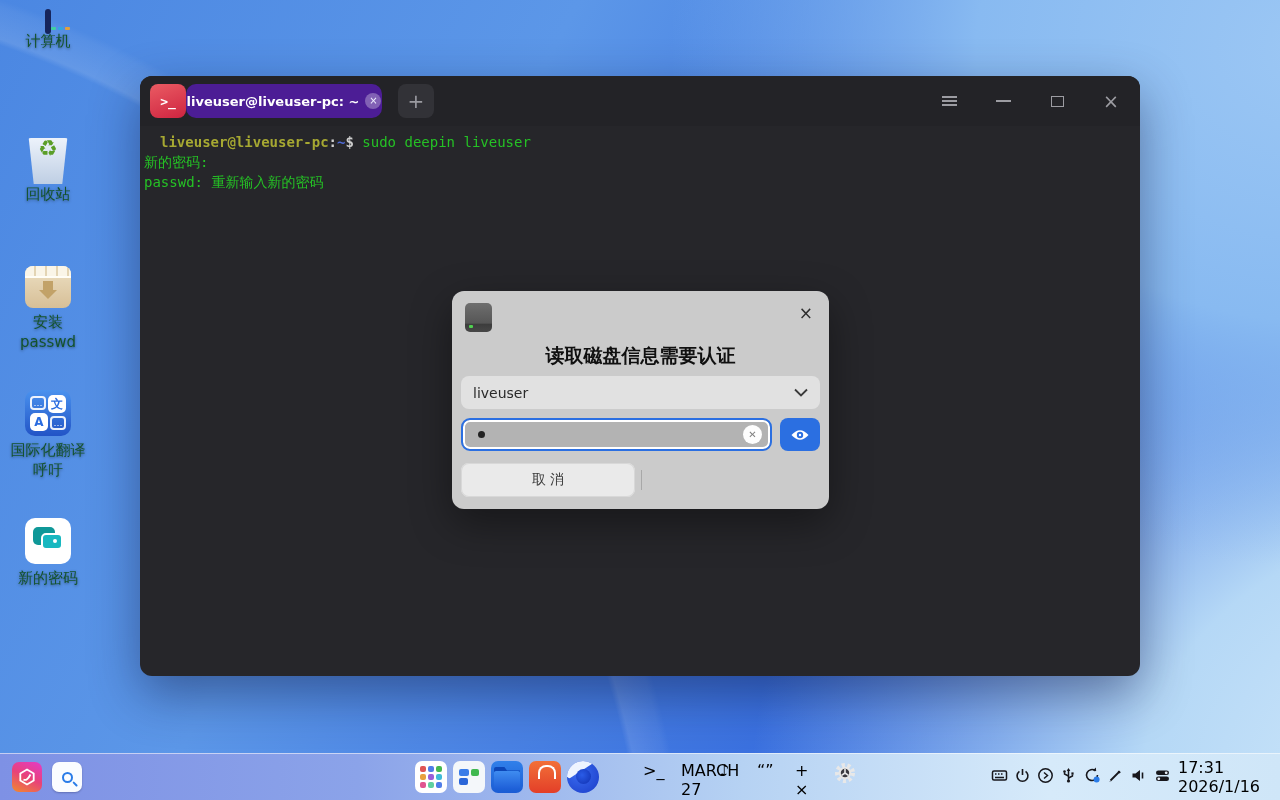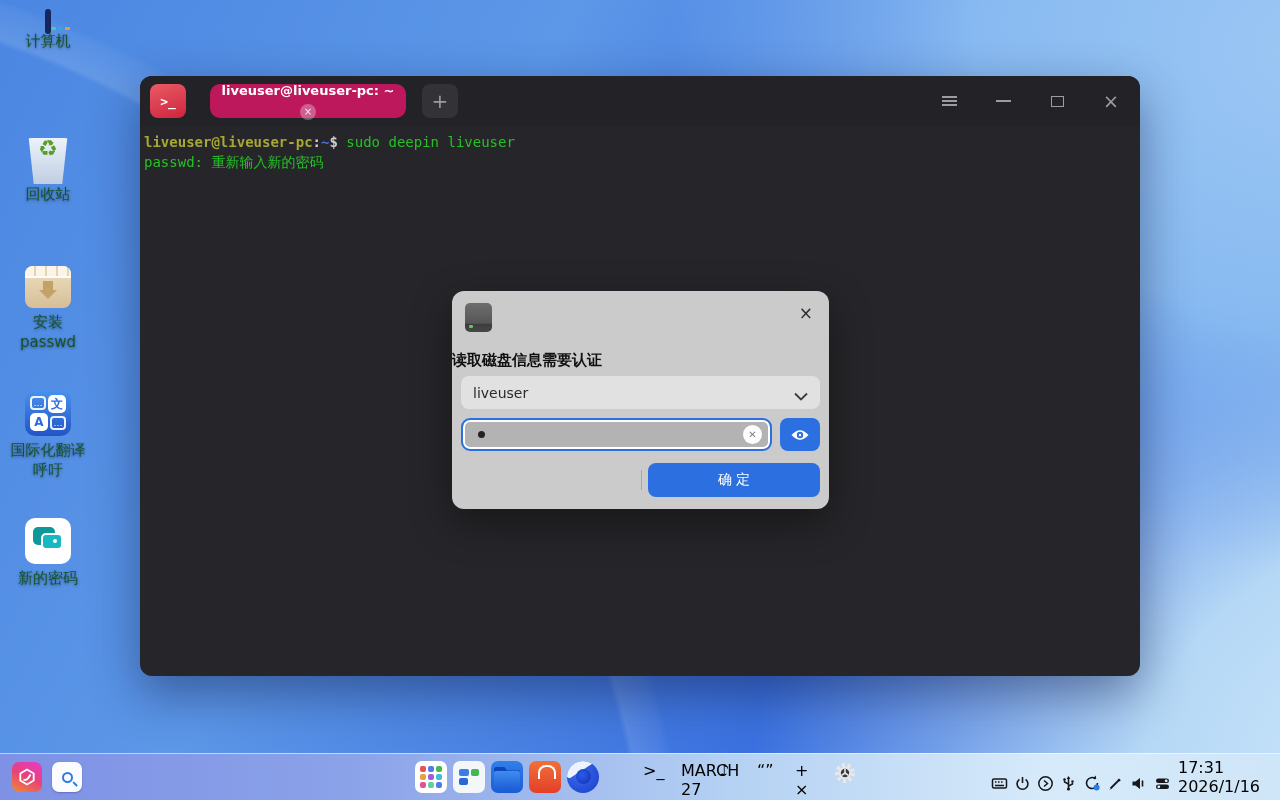--- a/index.html
+++ b/index.html
@@ -57,51 +57,51 @@
   .homebox .b2 i { position:absolute; right:4px; top:4px; width:4px; height:4px; border-radius:50%; background:#fff; }
 
   
   .term { position:absolute; left:140px; top:76px; width:1000px; height:600px; border-radius:12px;
     background:#26262a; box-shadow:0 18px 50px rgba(10,20,60,.45); }
   .term-bar { height:50px; display:flex; align-items:center; padding:0 20px 0 10px; background:#232327;
     border-radius:12px 12px 0 0; }
   .term-appicon { width:36px; height:34px; border-radius:8px; background:linear-gradient(160deg,#ea5b63,#ce2440);
     color:#fff; font-family:"DejaVu Sans Mono",monospace; font-weight:bold; font-size:13px;
     display:flex; align-items:center; justify-content:center; }
-  .term-tab { margin-left:24px; width:196px; height:34px; border-radius:10px; background:#be185d;
-    display:flex; align-items:center; justify-content:center; gap:6px; color:#fff; font-size:13px; font-weight:bold;flex-direction:column; }
+  .term-tab { margin-left:0; width:196px; height:34px; border-radius:10px; background:#4c1d95;
+    display:flex; align-items:center; justify-content:center; gap:6px; color:#fff; font-size:13px; font-weight:bold; }
   .term-tab .tclose { width:16px; height:16px; border-radius:50%; background:rgba(255,255,255,.3);
     color:#eef; font-size:10px; line-height:16px; text-align:center; font-weight:normal; }
   .term-newtab { margin-left:16px; width:36px; height:34px; border-radius:8px; background:#323237;
     color:#9a9aa0; font-size:20px; display:flex; align-items:center; justify-content:center; }
   .term-wc { margin-left:auto; display:flex; align-items:center; gap:36px; }
   .wc { width:18px; height:18px; position:relative; display:flex; align-items:center; justify-content:center; color:#9c9ca2; }
   .wc-menu i { display:block; width:15px; height:1.6px; background:#9c9ca2; margin:2.4px 0; }
   .wc-min i { display:block; width:15px; height:1.8px; background:#9c9ca2; }
   .wc-max i { display:block; width:13px; height:11px; border:1.8px solid #9c9ca2; }
   .wc-close { font-size:19px; line-height:1; }
 
   .term-body { padding:6px 4px; font-family:"DejaVu Sans Mono","Liberation Mono",monospace;
     font-size:14px; line-height:20px; color:#d6d6d6; }
-  .t-user { color:#a6a832; font-weight:bold; }
+  .t-user { color:#a6a832; font-weight:bold;margin-left:16px; }
   .t-w { color:#cfcfcf; font-weight:bold; }
   .t-path { color:#4f6bd8; font-weight:bold; }
   .t-green { color:#25c125; }
   .t-cursor { display:inline-block; width:9px; height:16px; border:1.5px solid #25c125; vertical-align:-3px; margin-left:9px; }
 
   
   .dlg { position:absolute; left:452px; top:291px; width:377px; height:218px; border-radius:12px;
     background:#cbcbcb; box-shadow:0 14px 40px rgba(0,0,0,.4); }
   .dlg-disk { position:absolute; left:13px; top:12px; width:27px; height:29px; border-radius:5px;
     background:linear-gradient(180deg,#6e6e6e,#565656 70%,#3c3c3c 72%,#474747 100%); }
   .dlg-disk i { position:absolute; left:4px; bottom:4px; width:4px; height:3px; border-radius:1px; background:#4fd04f; }
   .dlg-close { position:absolute; right:16px; top:12px; font-size:17px; color:#2e2e2e; cursor:pointer; }
-  .dlg-title { position:absolute; left:0; right:0; top:60px; font-size:15px; font-weight:bold; color:#101010; }
+  .dlg-title { position:absolute; left:0; right:0; top:52px; text-align:center; font-size:19px; font-weight:bold; color:#101010; }
   .dlg-select { position:absolute; left:9px; top:85px; width:359px; height:33px; border-radius:8px; background:#e1e1e1;
-    display:flex; align-items:flex-end; padding:8px 12px; font-size:14px; color:#2a2a2a; }
+    display:flex; align-items:center; padding:0 12px; font-size:14px; color:#2a2a2a; }
   .dlg-select svg { margin-left:auto; }
   .dlg-pass { position:absolute; left:9px; top:127px; width:311px; height:33px; border-radius:9px;
     background:#b3b3b3; border:2px solid #2b6fe1; box-shadow:inset 0 0 0 2px #fff;
     display:flex; align-items:center; padding:0 8px 0 15px; }
   .dlg-pass .dot { width:7px; height:7px; border-radius:50%; background:#222; }
   .dlg-pass .clear { margin-left:auto; width:19px; height:19px; border-radius:50%; background:#fdfdfd;
     color:#808080; font-size:10px; line-height:19px; text-align:center; }
   .dlg-eye { position:absolute; left:328px; top:127px; width:40px; height:33px; border-radius:8px; background:#2b6fe1;
     display:flex; align-items:center; justify-content:center; }
   .dlg-btn { position:absolute; top:172px; height:34px; border-radius:8px; border:none; font-size:14px;
@@ -109,21 +109,21 @@
   .dlg-cancel { left:9px; width:174px; background:#eaeaea; color:#3a3a3a; box-shadow:inset 0 0 0 1px #d8d8d8; }
   .dlg-ok { left:196px; width:172px; background:#2b6fe1; color:#fff; }
   .dlg-btnsep { position:absolute; left:189px; top:179px; width:1px; height:20px; background:#a8a8a8; }
 
   
   .dock { position:absolute; left:0; bottom:0; width:1280px; height:47px;
     background:linear-gradient(90deg,#7e91e5 0%,#8ba3e9 28%,#b6d2f3 58%,#d6eafa 82%,#cfe6f8 100%);
     border-top:1px solid rgba(255,255,255,.55); display:flex; align-items:center; }
   .dock-left { display:flex; gap:10px; margin-left:12px; }
   .dock-center { position:absolute; left:50%; transform:translateX(-50%); display:flex; gap:6px; align-items:center; }
-  .dock-right { margin-left:auto; display:flex; align-items:flex-end; gap:6px; padding-right:8px; }
+  .dock-right { margin-left:auto; display:flex; align-items:center; gap:6px; padding-right:8px; }
 
   .dki { width:32px; height:32px; border-radius:7px; position:relative; flex:0 0 auto; }
   .sm { width:30px; height:30px; border-radius:7px; position:relative; }
 
   .dk-launcher { background:linear-gradient(205deg,#e53cc0 5%,#e84279 50%,#f08a2e 100%); display:flex; align-items:center; justify-content:center; }
   .dk-search { background:#fafcff; display:flex; align-items:center; justify-content:center; box-shadow:0 1px 2px rgba(0,0,40,.25); }
   .dk-search .lens { width:11px; height:11px; border:2.4px solid #2a7ce8; border-radius:50%; position:relative; }
   .dk-search .lens::after { content:""; position:absolute; left:8px; top:9px; width:6px; height:2.4px; background:#2a7ce8;
     border-radius:2px; transform:rotate(45deg); }
 
@@ -252,20 +252,21 @@
       <span class="wc wc-max">
           <i></i>
         </span>
       <span class="wc wc-close">×</span>
     </div>
   </div>
   <div class="term-body">
     <div>
       <span class="t-user">liveuser@liveuser-pc</span><span class="t-w">:</span><span class="t-path">~</span><span class="t-w">$ </span><span class="t-green">sudo deepin liveuser</span>
     </div>
+    <div class="t-green">新的密码:</div>
     <div class="t-green">passwd: 重新输入新的密码</div>
   </div>
 </div>
 
 <div class="dlg">
   <div class="dlg-disk">
       <i></i>
     </div>
   <div class="dlg-close">×</div>
   <div class="dlg-title">读取磁盘信息需要认证</div>
@@ -282,22 +283,22 @@
     <span class="clear">✕</span>
   </div>
   <div class="dlg-eye">
     <svg width="20" height="14" viewBox="0 0 20 14">
       <path d="M1.5 7 Q10 -2.5 18.5 7 Q10 16.5 1.5 7 Z" fill="#ffffff"></path>
       <circle cx="10" cy="7" r="3.2" fill="#2b6fe1"></circle>
       <circle cx="10" cy="7" r="1.2" fill="#ffffff"></circle>
     </svg>
   </div>
 
+  <button class="dlg-btn dlg-cancel">取 消</button>
   <div class="dlg-btnsep"></div>
-  <button class="dlg-btn dlg-ok">确 定</button>
 </div>
 
 <div class="dock">
   <div class="dock-left">
     <div class="sm dk-launcher">
       <svg width="18" height="18" viewBox="0 0 18 18">
         <polygon points="9,1.5 15.7,5.4 15.7,12.6 9,16.5 2.3,12.6 2.3,5.4" fill="none" stroke="#fff" stroke-width="1.8"></polygon>
         <path d="M5.5 11.5 Q9 13.5 12.5 6.5" fill="none" stroke="#fff" stroke-width="1.8"></path>
       </svg>
     </div>

